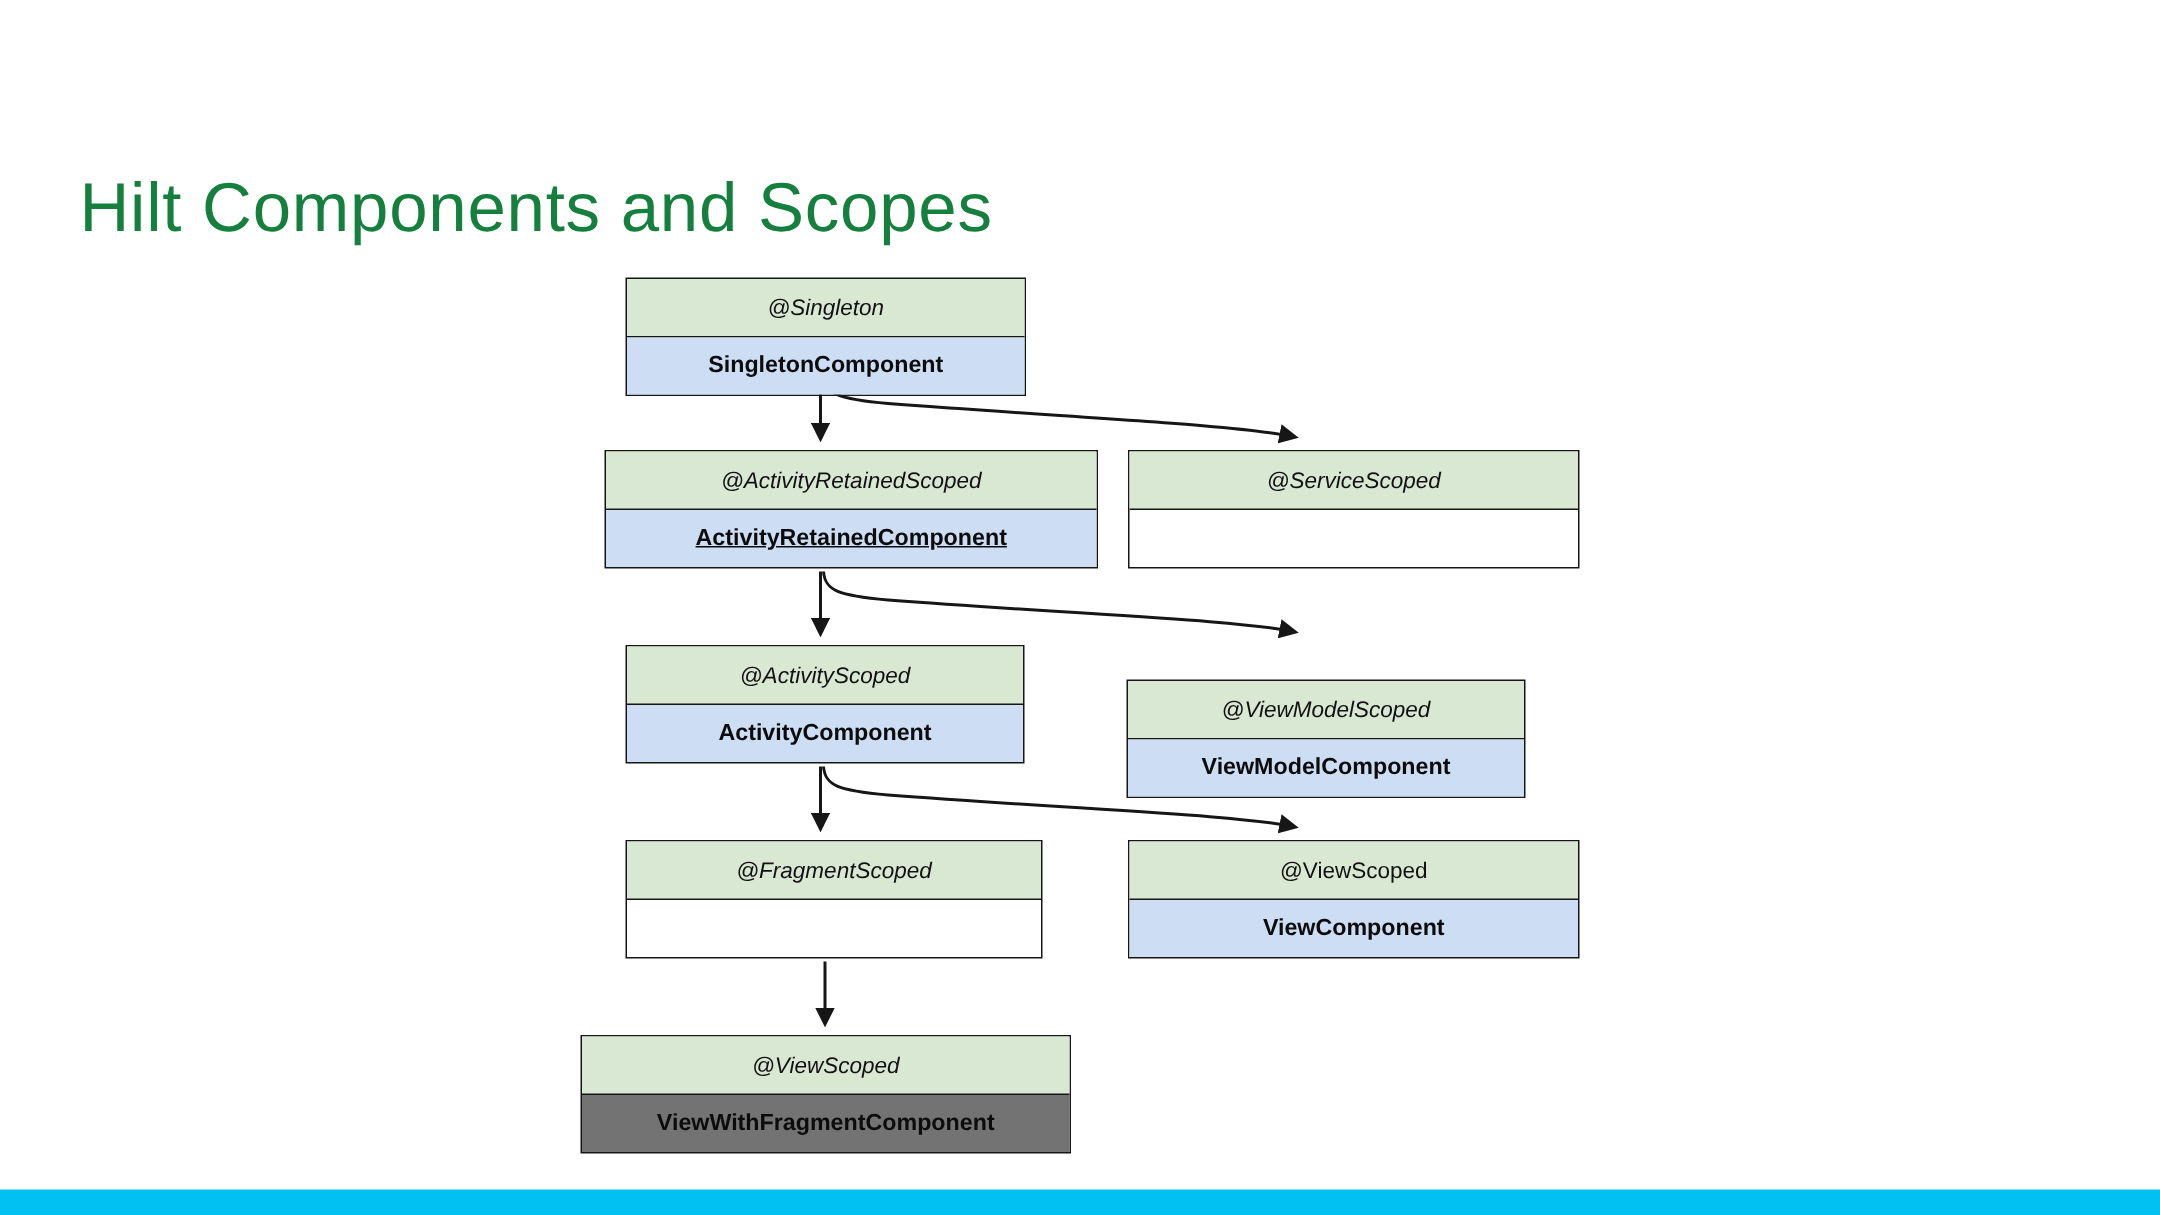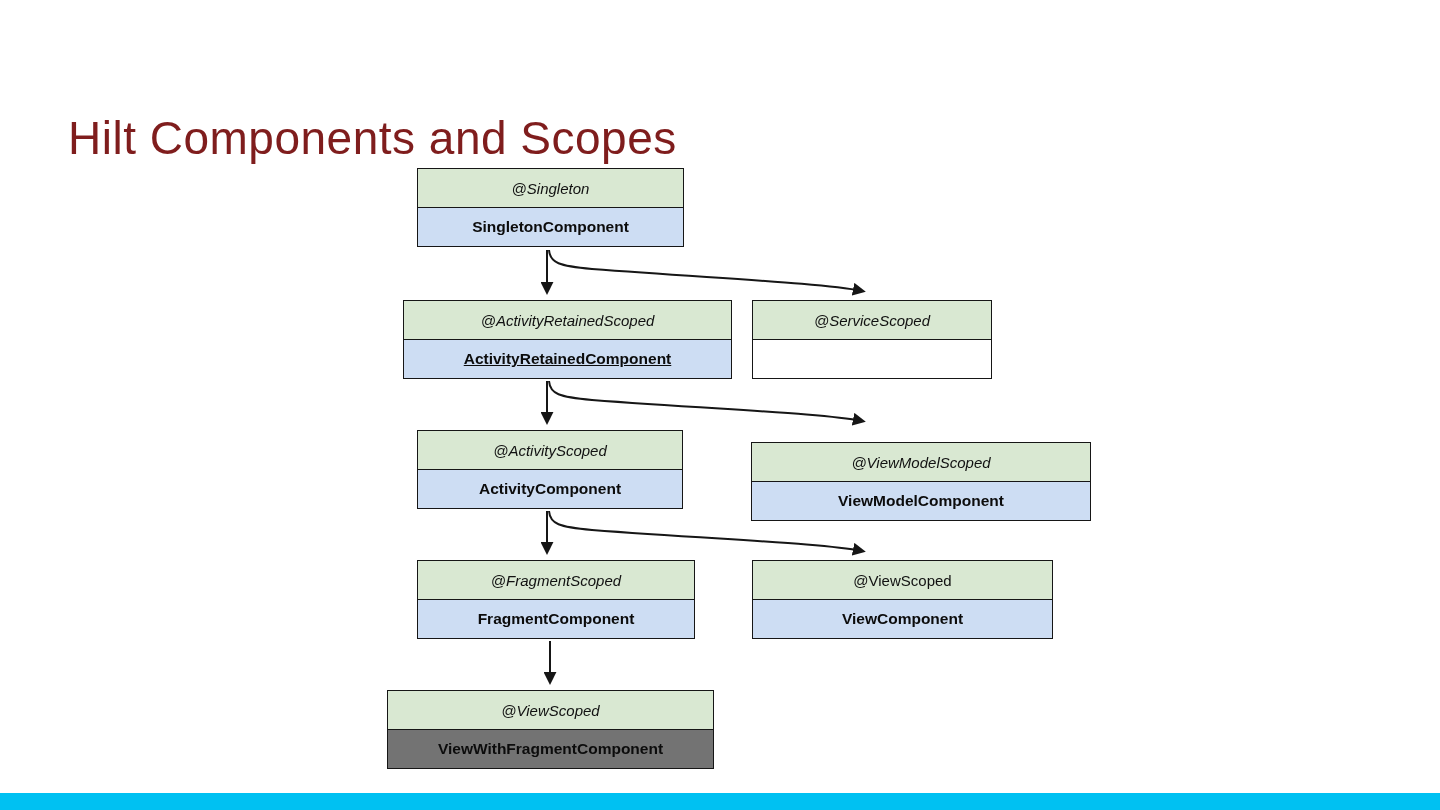--- a/index.html
+++ b/index.html
@@ -2,46 +2,46 @@
 <html><head>
 <meta charset="utf-8">
 <style>
   html,body{margin:0;padding:0;}
   body{
     width:1440px;height:810px;position:relative;overflow:hidden;
     background:#ffffff;
     font-family:"Liberation Sans", sans-serif;
   }
   .slide-title{
-    position:absolute;left:68px;top:82px;
-    font-size:46px;line-height:1.1;color:#7f1d1d;
+    position:absolute;left:53px;top:82px;
+    font-size:46px;line-height:1.1;color:#15803d;
     font-weight:400;letter-spacing:0.5px;
   }
   .node{
     position:absolute;height:79px;box-sizing:border-box;
     border:1.5px solid #161616;
     display:flex;flex-direction:column;
   }
   .scope{
     flex:0 0 38px;border-bottom:1.5px solid #161616;
     display:flex;align-items:center;justify-content:center;
     font-size:15px;font-style:italic;color:#111111;
   }
   .scope.upright{font-style:normal;}
   .comp{
     flex:1 1 auto;
     display:flex;align-items:center;justify-content:center;
     font-size:15.5px;font-weight:bold;color:#0c0c0c;
   }
   
-  #n-singleton       {left:417px;top:168px;width:267px;}
+  #n-singleton       {left:417px;top:185px;width:267px;}
   #n-activityretained{left:403px;top:300px;width:329px;}
-  #n-service         {left:752px;top:300px;width:240px;}
+  #n-service         {left:752px;top:300px;width:301px;}
   #n-activity        {left:417px;top:430px;width:266px;}
-  #n-viewmodel       {left:751px;top:442px;width:340px;}
+  #n-viewmodel       {left:751px;top:453px;width:266px;}
   #n-fragment        {left:417px;top:560px;width:278px;}
   #n-view            {left:752px;top:560px;width:301px;}
   #n-viewwithfragment{left:387px;top:690px;width:327px;}
   .arrows{position:absolute;left:0;top:0;pointer-events:none;}
   .accent-bar{
     position:absolute;left:0;top:793px;width:1440px;height:17px;
   }
 </style>
 </head>
 <body>
@@ -84,21 +84,20 @@
   <div class="comp" style="background-color: rgb(205, 221, 243);">ActivityComponent</div>
 </div>
 
 <div class="node" id="n-viewmodel">
   <div class="scope" style="background-color: rgb(217, 232, 210);">@ViewModelScoped</div>
   <div class="comp" style="background-color: rgb(205, 221, 243);">ViewModelComponent</div>
 </div>
 
 <div class="node" id="n-fragment">
   <div class="scope" style="background-color: rgb(217, 232, 210);">@FragmentScoped</div>
-  <div class="comp" style="background-color: rgb(205, 221, 243);">FragmentComponent</div>
 </div>
 
 <div class="node" id="n-view">
   <div class="scope upright" style="background-color: rgb(217, 232, 210);">@ViewScoped</div>
   <div class="comp" style="background-color: rgb(205, 221, 243); text-align: center;">ViewComponent</div>
 </div>
 
 <div class="node" id="n-viewwithfragment">
   <div class="scope" style="background-color: rgb(217, 232, 210);">@ViewScoped</div>
   <div class="comp" style="background-color: #737373;">ViewWithFragmentComponent</div>

